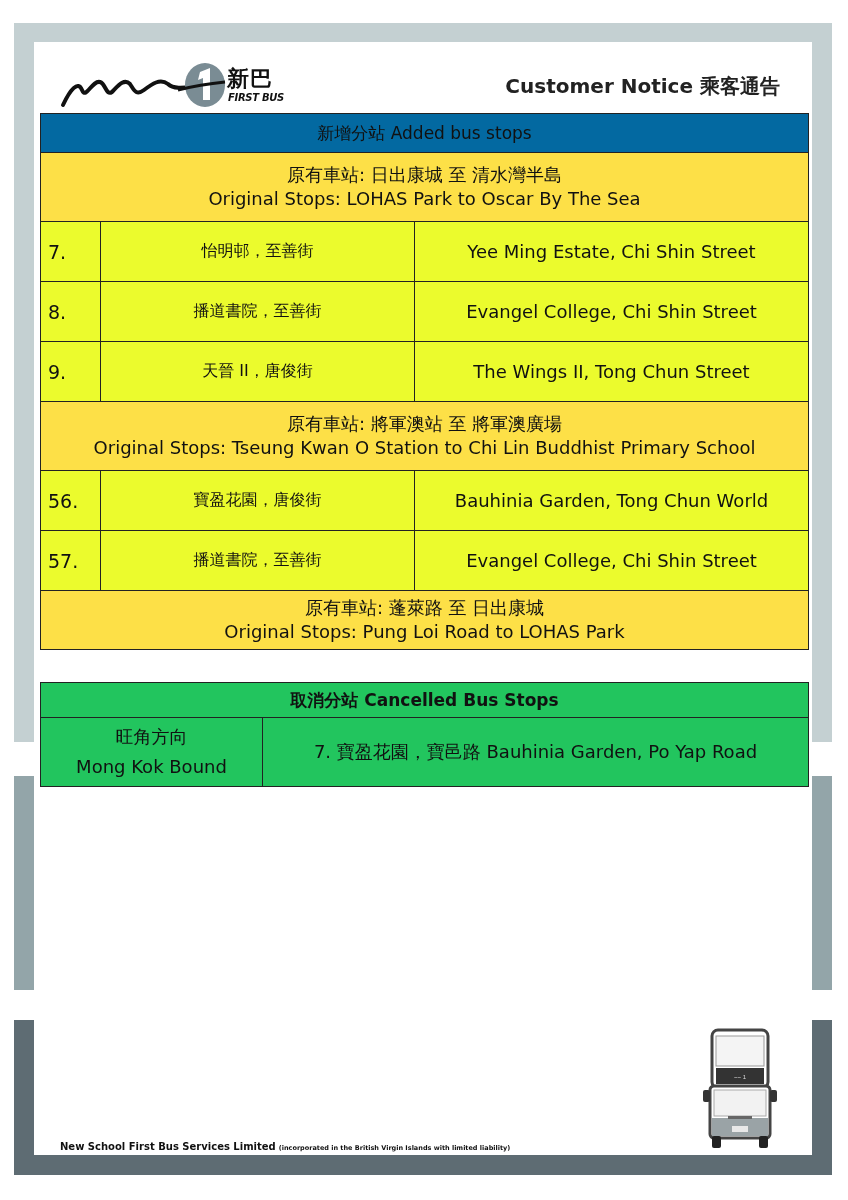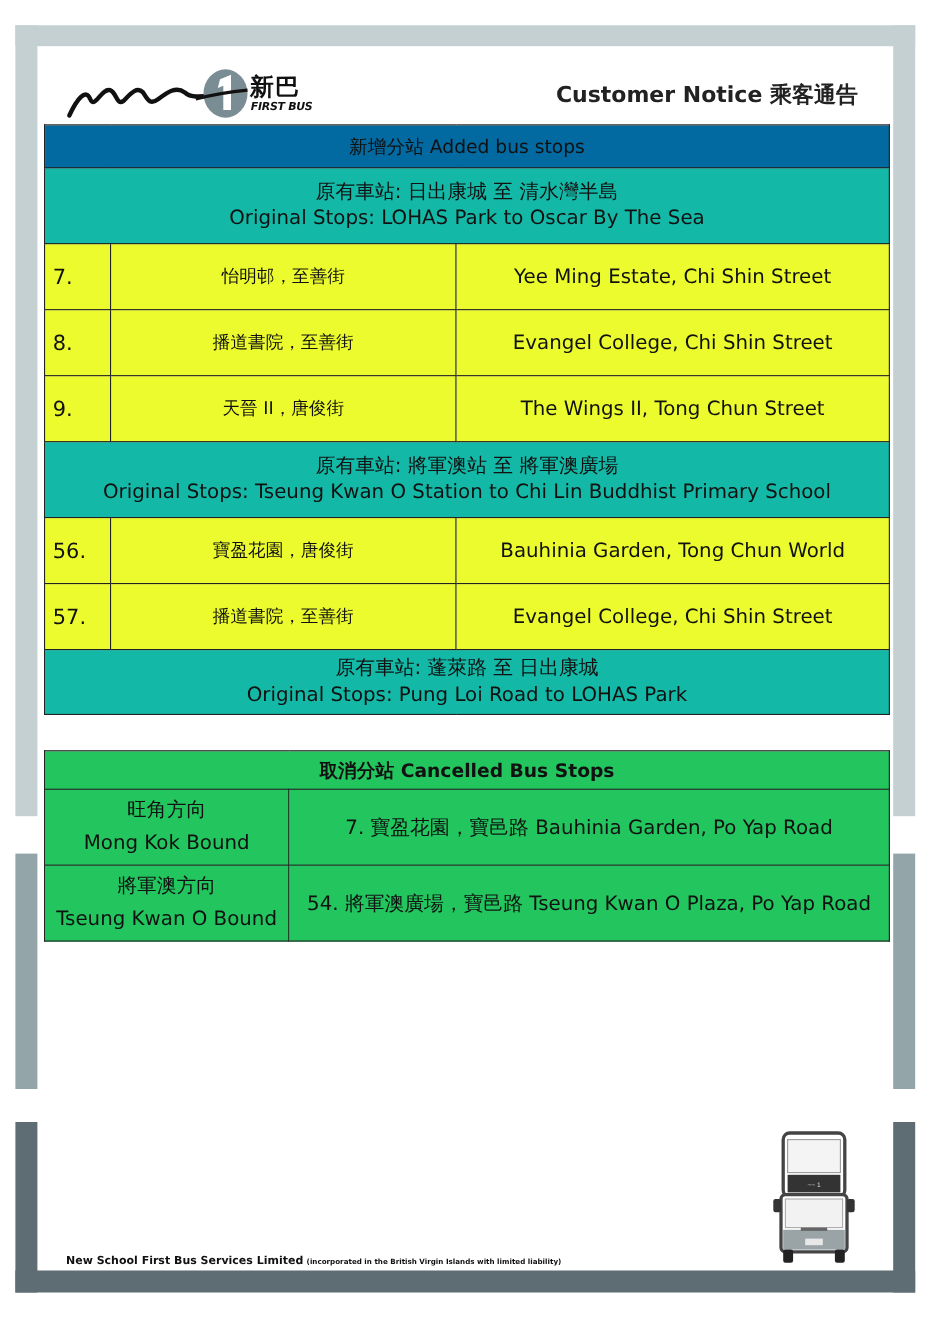--- a/index.html
+++ b/index.html
@@ -16,21 +16,21 @@
 
   .logo { position: absolute; left: 60px; top: 60px; width: 230px; height: 50px; }
   .logo-cn { position: absolute; left: 227px; top: 64px; font-size: 22px; font-weight: bold; letter-spacing: 1px; }
   .logo-en { position: absolute; left: 228px; top: 92px; font-size: 10px; font-weight: bold; font-style: italic; letter-spacing: -0.3px; }
   .notice-title { position: absolute; right: 68px; top: 73px; font-size: 20px; font-weight: bold; color: #222; }
 
   table { border-collapse: collapse; position: absolute; left: 40px; width: 768px; table-layout: fixed; }
   td { border: 1.5px solid #222; text-align: center; vertical-align: middle; padding: 0; font-size: 18px; }
   .added { top: 113px; }
   .added .hdr { background: #0369a1; height: 38px; font-size: 17px; }
-  .added .orig { background: #14b8a6; height: 68px; line-height: 24px; font-size: 18px; }
+  .added .orig { background: #fde047; height: 68px; line-height: 24px; font-size: 18px; }
   .added .stop td { background: #ebfb2d; height: 59px; }
   .added .num { text-align: left; padding-left: 7px; font-size: 19px; }
   .added .cn { font-size: 16px; }
   .added .en { font-size: 18px; }
 
   .cancel { top: 682px; }
   .cancel td { background: #22c55e; }
   .cancel .hdr { height: 34px; font-size: 17px; font-weight: bold; }
   .cancel .dir { height: 68px; line-height: 30px; font-size: 18px; }
   .cancel .stopcell { font-size: 18px; }
@@ -130,27 +130,20 @@
       <tr>
         <td class="hdr" colspan="2">取消分站  Cancelled Bus Stops</td>
       </tr>
   <tr>
     <td class="dir">
       <div>旺角方向</div>
       <div>Mong Kok Bound</div>
     </td>
     <td class="stopcell">7.  寶盈花園，寶邑路  Bauhinia Garden, Po Yap Road</td>
   </tr>
-  <tr>
-    <td class="dir">
-      <div>將軍澳方向</div>
-      <div>Tseung Kwan O Bound</div>
-    </td>
-    <td class="stopcell">54.  將軍澳廣場，寶邑路  Tseung Kwan O Plaza, Po Yap Road</td>
-  </tr>
 </tbody>
   </table>
 
 <svg class="bus" viewBox="0 0 80 122">
   <rect x="12" y="2" width="56" height="58" rx="6" fill="#fff" stroke="#444" stroke-width="3"></rect>
   <rect x="16" y="8" width="48" height="30" fill="#f4f4f4" stroke="#999" stroke-width="1"></rect>
   <rect x="16" y="40" width="48" height="16" fill="#333"></rect>
   <text x="40" y="51" font-size="6" fill="#ddd" text-anchor="middle" font-family="Liberation Sans, sans-serif">~~ 1</text>
   <rect x="10" y="58" width="60" height="52" rx="4" fill="#fff" stroke="#444" stroke-width="3"></rect>
   <rect x="14" y="62" width="52" height="26" fill="#f2f2f2" stroke="#aaa" stroke-width="1"></rect>

